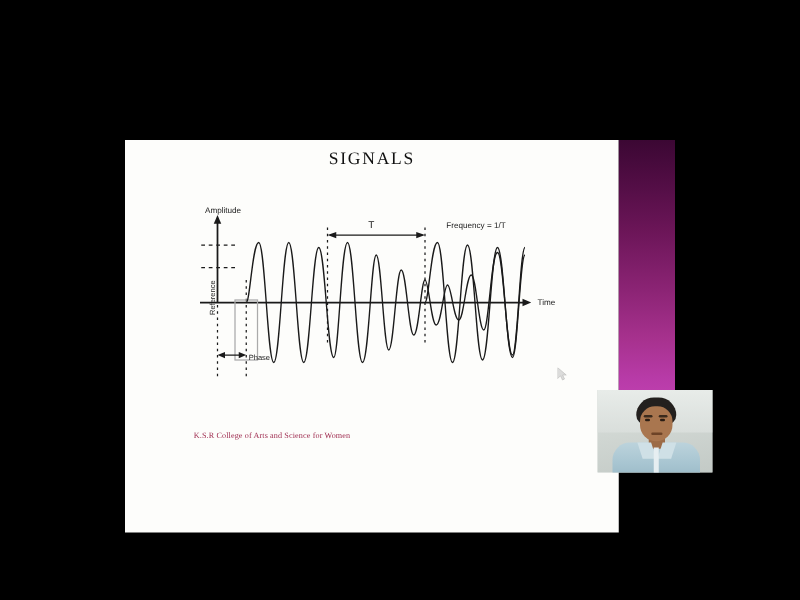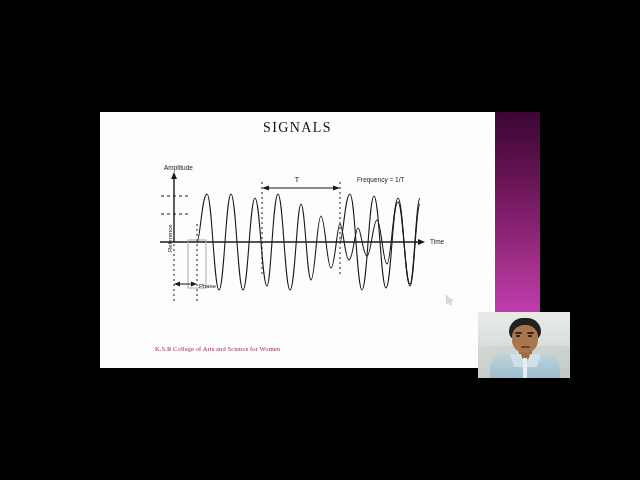--- a/index.html
+++ b/index.html
@@ -3,21 +3,21 @@
 <meta charset="utf-8">
 <style>
   html,body{margin:0;padding:0;background:#000;}
   body{width:640px;height:480px;overflow:hidden;font-family:"Liberation Sans",sans-serif;}
   #stage{position:relative;width:640px;height:480px;background:#000;}
 
   
   #shared{position:absolute;left:100px;top:112px;width:440px;height:256px;background:#000;}
 
   
-  #slide{position:absolute;left:0;top:0;width:395px;height:256px;background:#fdfdfb;}
+  #slide{position:absolute;left:0;top:0;width:395px;height:314px;background:#fdfdfb;}
 
   
   #accent-band{position:absolute;left:395px;top:0;width:45px;height:208px;
     background:linear-gradient(180deg,#3b0733 0%,#510d44 16%,#6d1659 36%,#8c2475 58%,#a6318d 76%,#b83ba8 92%,#bf40b0 100%);}
 
   
   #slide-title{position:absolute;left:0;top:8px;width:395px;text-align:center;
     font-family:"Liberation Serif",serif;font-size:14px;letter-spacing:1.4px;color:#111;}
 
   

